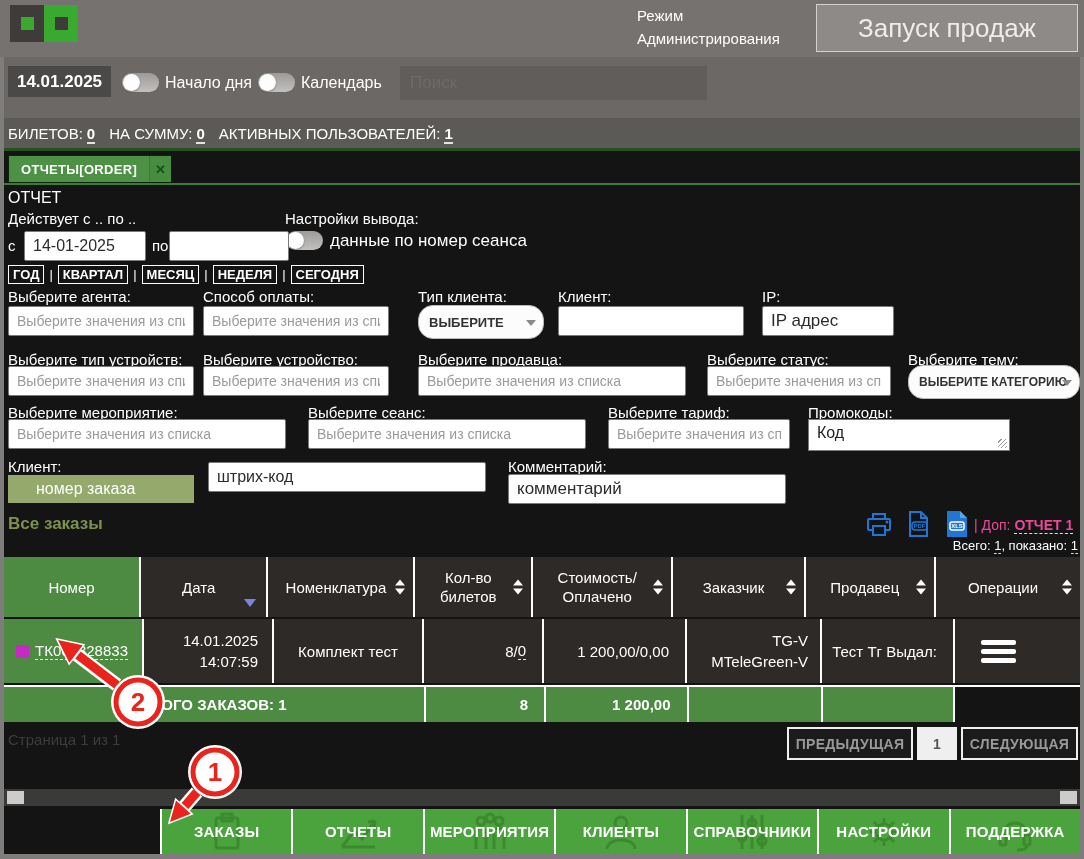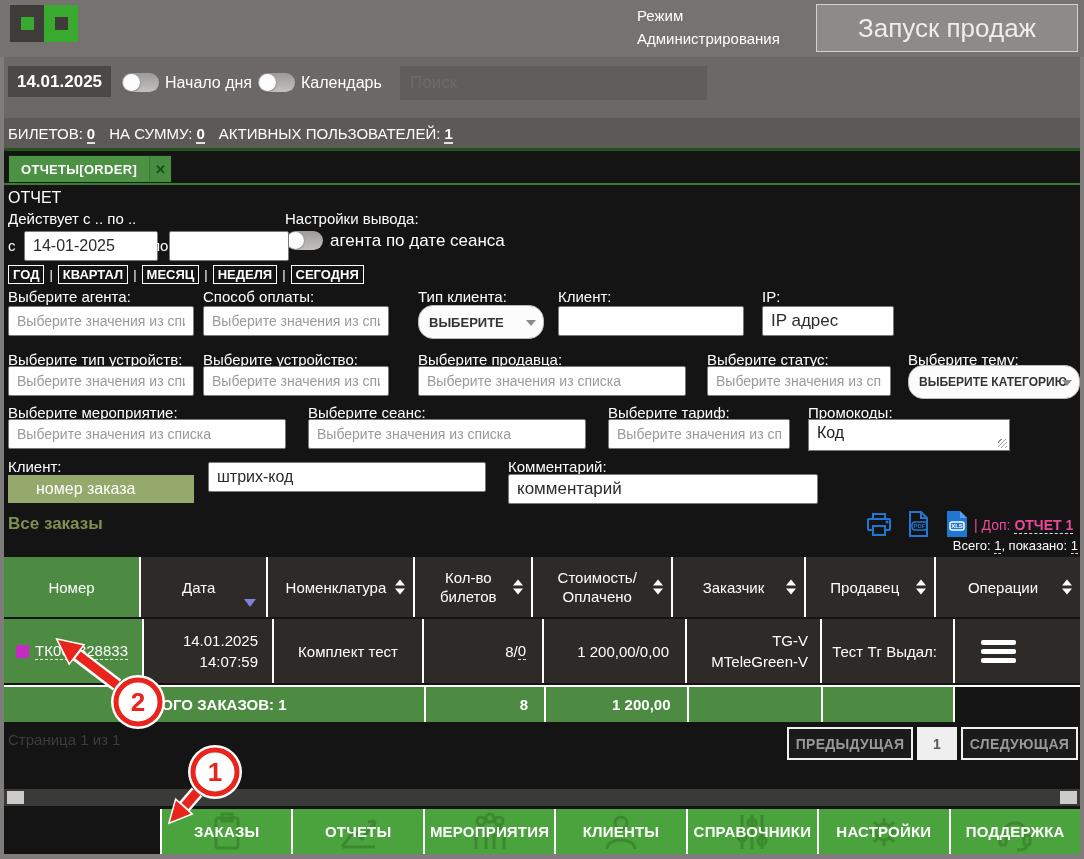--- a/index.html
+++ b/index.html
@@ -145,24 +145,24 @@
   <div class="tab">
     <div class="tab-body">ОТЧЕТЫ[ORDER]</div>
     <div class="tab-close">✕</div>
   </div>
   <div class="tab-underline"></div>
 
   <div class="lab" style="left:8px; top:189px; font-size:16px;">ОТЧЕТ</div>
   <div class="lab" style="left:8px; top:210px;">Действует с .. по ..</div>
   <div class="lab" style="left:285px; top:210px;">Настройки вывода:</div>
   <div class="tog" style="left:286px; top:231px;"></div>
-  <div class="tog-label" style="left:330px; top:231px; font-size:17px;">агента по дате сеанса</div>
+  <div class="tog-label" style="left:330px; top:231px; font-size:17px;">данные по номер сеанса</div>
 
   <div class="lab" style="left:8px; top:237px;">с</div>
-  <input class="inp big" style="left: 24px; top: 231px; width: 134px;" value="14-01-2025">
+  <input class="inp big" style="left: 24px; top: 231px; width: 122px;" value="14-01-2025">
   <div class="lab" style="left:152px; top:237px;">по</div>
   <input class="inp big" style="left: 169px; top: 231px; width: 120px;">
 
   <div class="ranges">
     <span class="range-btn">ГОД</span>
     <span class="range-sep">|</span>
     <span class="range-btn">КВАРТАЛ</span>
     <span class="range-sep">|</span>
     <span class="range-btn">МЕСЯЦ</span>
     <span class="range-sep">|</span>
@@ -206,21 +206,21 @@
   <div class="lab" style="left:608px; top:404px;">Выберите тариф:</div>
   <input class="inp" style="left: 608px; top: 419px; width: 182px;" placeholder="Выберите значения из списка">
   <div class="lab" style="left:808px; top:404px;">Промокоды:</div>
   <div class="promo-box">Код</div>
 
   <div class="lab" style="left:8px; top:458px;">Клиент:</div>
   <div class="olive-inp" style="left:8px; top:475px; width:186px;">номер заказа</div>
   <div class="lab" style="left:208px; top:458px;">Штрих-код:</div>
   <input class="inp" style="left: 208px; top: 462px; width: 278px; font-size: 16px;" value="штрих-код">
   <div class="lab" style="left:508px; top:458px;">Комментарий:</div>
-  <input class="inp" style="left: 508px; top: 474px; width: 310px; font-size: 17px;" value="комментарий">
+  <input class="inp" style="left: 508px; top: 474px; width: 278px; font-size: 17px;" value="комментарий">
 
   <div class="orders-title">Все заказы</div>
   <svg class="export-icon" style="left:866px; top:512px;" width="26" height="26" viewBox="0 0 26 26">
     <g fill="none" stroke="#2176d2" stroke-width="2">
       <rect x="7" y="2" width="12" height="5"></rect>
       <rect x="2" y="7" width="22" height="11" rx="1"></rect>
       <rect x="7" y="14" width="12" height="9" fill="#141414"></rect>
     </g>
     <circle cx="21" cy="10" r="1.5" fill="#2176d2"></circle>
   </svg>

